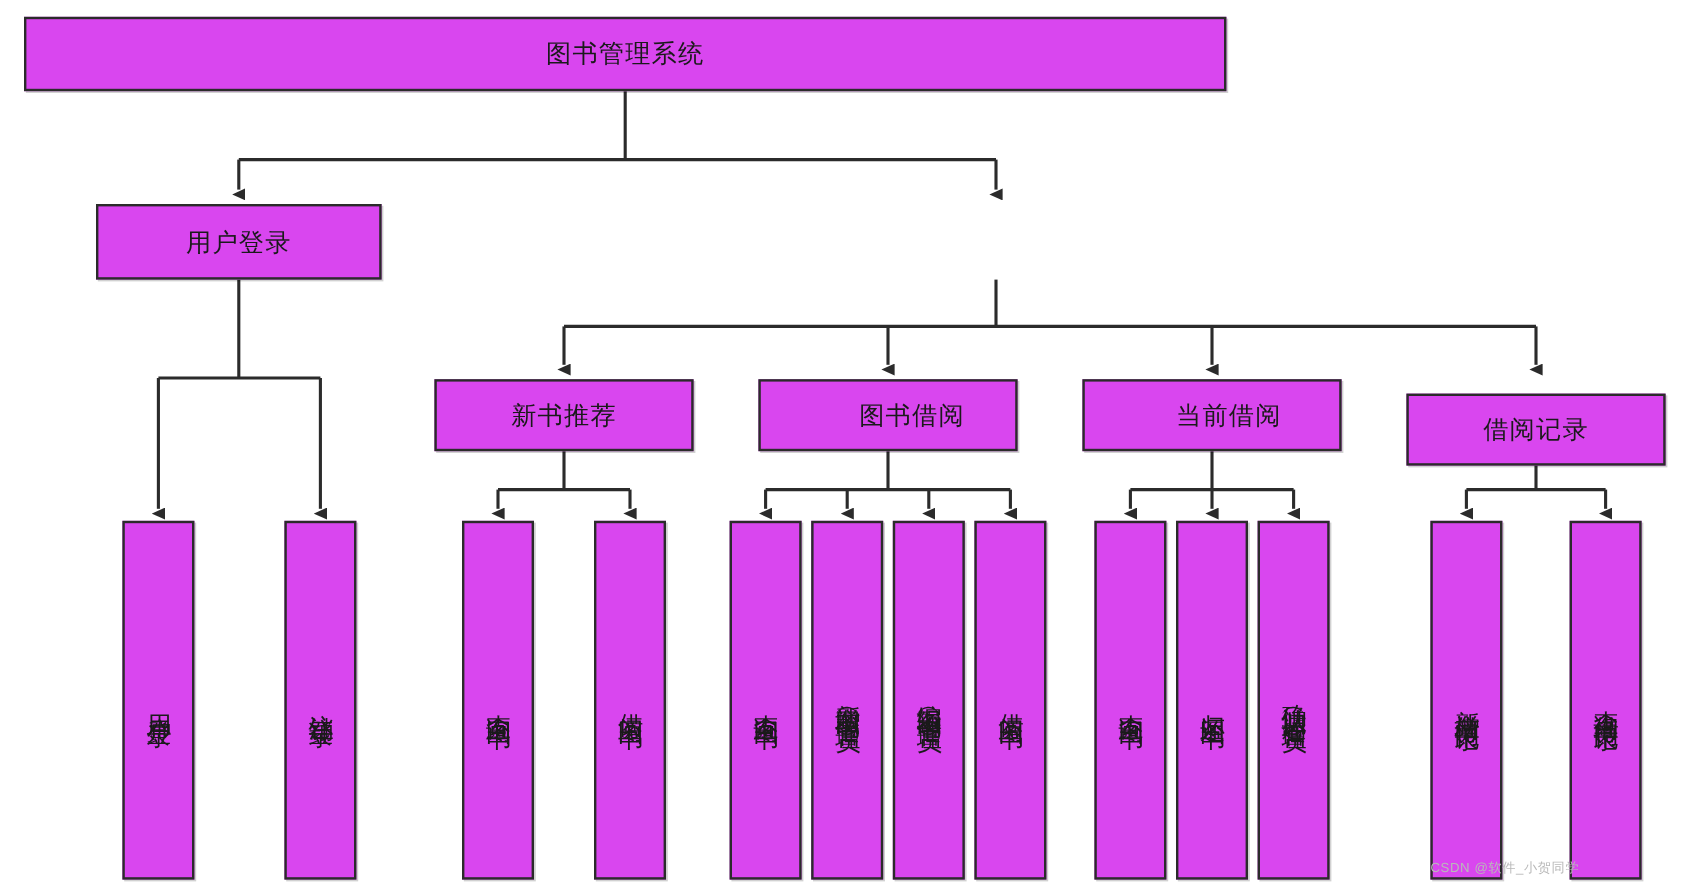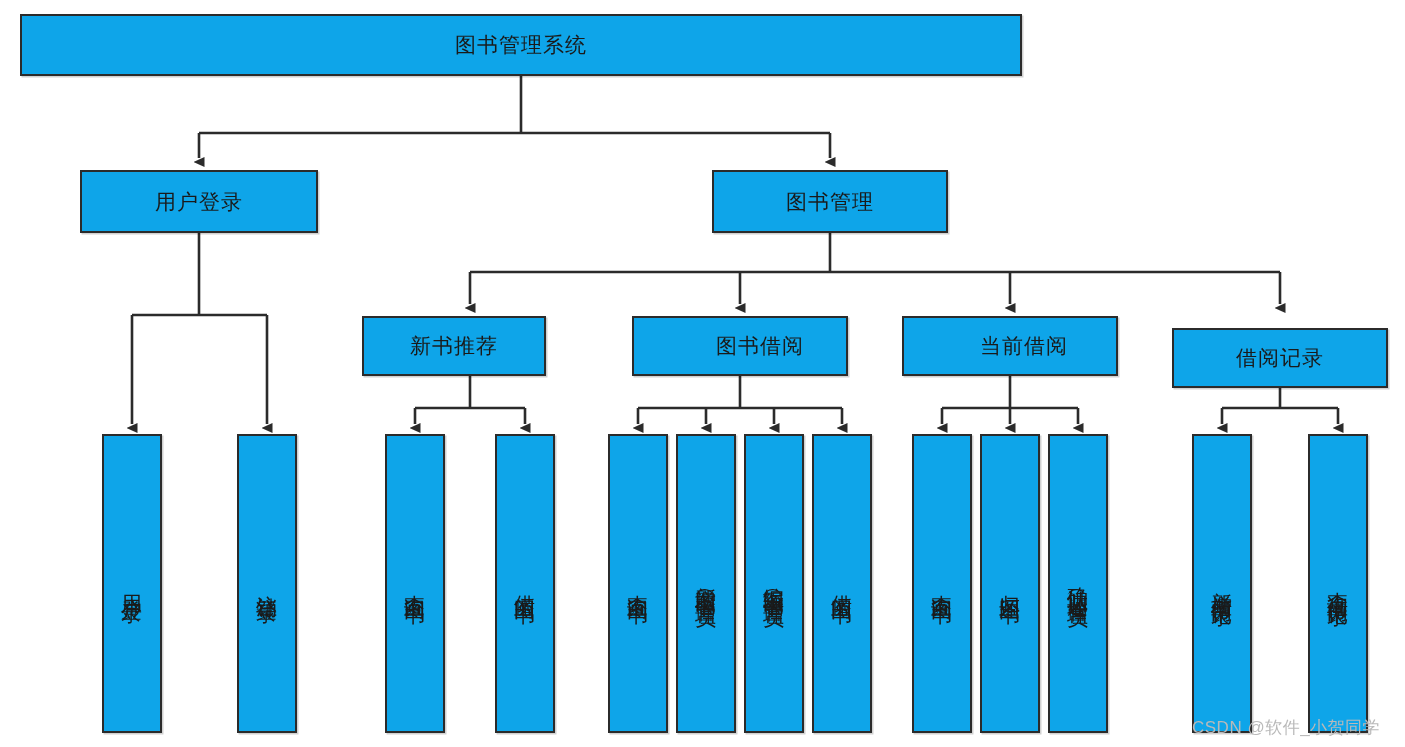--- a/index.html
+++ b/index.html
@@ -21,21 +21,21 @@
     position: absolute;
     left: 0;
     top: 0;
     width: 1405px;
     height: 747px;
   }
   .node {
     position: absolute;
     box-sizing: border-box;
     border: 2px solid #2b2b2b;
-    background: #0ea5e9;
+    background: #d946ef;
     box-shadow: 1.5px 1.5px 0 rgba(0,0,0,0.18);
     display: flex;
     align-items: center;
     justify-content: center;
     color: #1a1a1a;
   }
   .node.horiz {
     font-size: 21px;
     letter-spacing: 1px;
   }
@@ -48,21 +48,21 @@
     line-height: 1;
   }
   .node.vert .vtext {
     writing-mode: vertical-rl;
     text-orientation: upright;
     display: block;
     white-space: nowrap;
   }
   .watermark {
     position: absolute;
-    font-size: 17px;
+    font-size: 11px;
     color: #b9b9b9;
     white-space: nowrap;
     letter-spacing: 0.5px;
   }
 </style>
 </head>
 <body>
 
 <div id="canvas">
 
@@ -118,25 +118,22 @@
     </g>
   </svg>
 
   <div class="node horiz" style="left:20px; top:14px; width:1002px; height:62px;">
     <span>图书管理系统</span>
   </div>
 
   <div class="node horiz" style="left:80px; top:170px; width:238px; height:63px;">
     <span>用户登录</span>
   </div>
-  <div class="node horiz" style="left:712px; top:170px; width:236px; height:63px;">
-    <span>图书管理</span>
-  </div>
 
-  <div class="node horiz" style="left:362px; top:316px; width:184px; height:60px;">
+  <div class="node horiz" style="left:362px; top:316px; width:216px; height:60px;">
     <span>新书推荐</span>
   </div>
   <div class="node horiz" style="left:632px; top:316px; width:216px; height:60px;padding-left:40px;">
     <span>图书借阅</span>
   </div>
   <div class="node horiz" style="left:902px; top:316px; width:216px; height:60px;padding-left:28px;">
     <span>当前借阅</span>
   </div>
   <div class="node horiz" style="left:1172px; top:328px; width:216px; height:60px;">
     <span>借阅记录</span>

